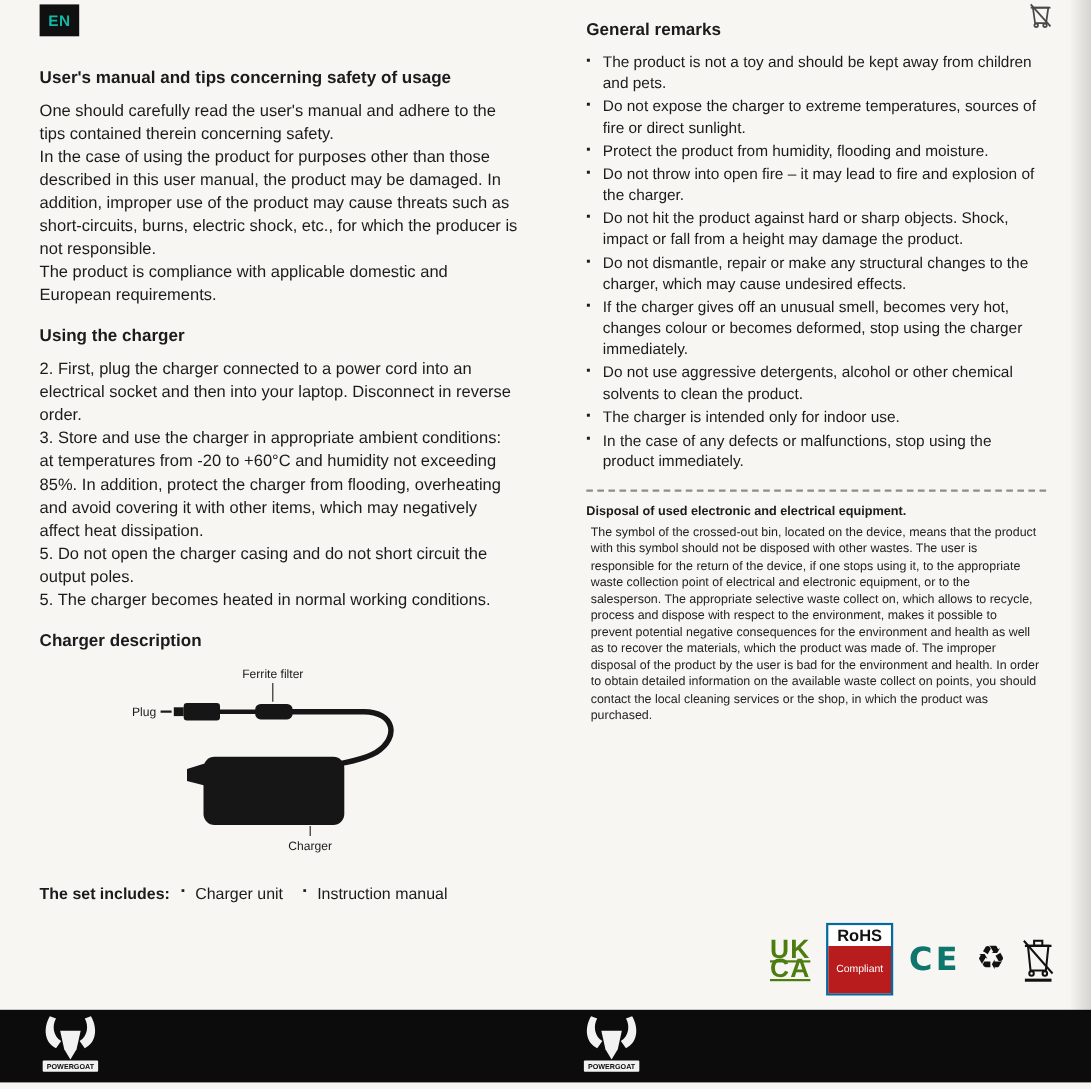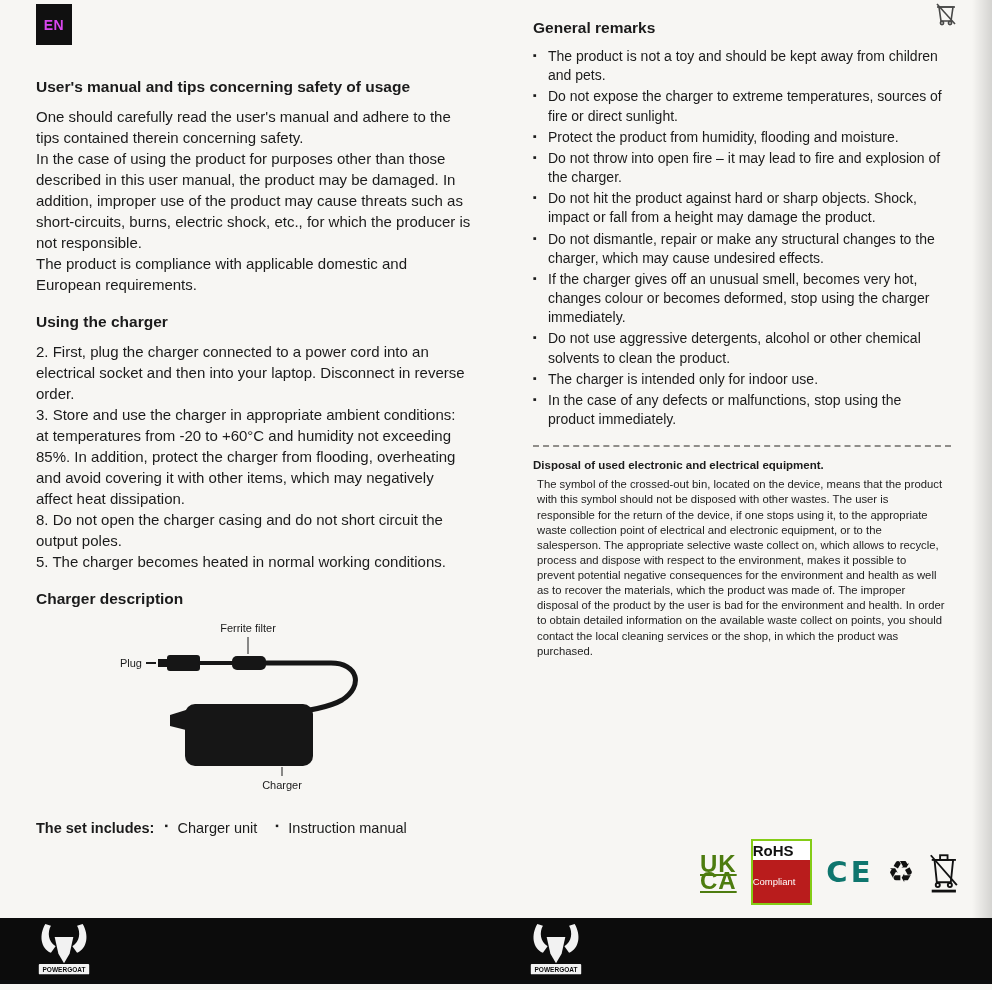--- a/index.html
+++ b/index.html
@@ -13,32 +13,32 @@
   .page{
     position:absolute;inset:0;
     background:#f7f6f3;
   }
   .edge-shade-right{
     position:absolute;top:0;right:0;width:20px;height:920px;
     background:linear-gradient(to right, rgba(0,0,0,0), rgba(0,0,0,0.14));
     pointer-events:none;
   }
   .en-badge{
-    position:absolute;left:36px;top:4px;width:36px;height:41px;
-    background:#101010;color:#d946ef;font-weight:bold;font-size:14px;
+    position:absolute;left:36px;top:4px;width:36px;height:29px;
+    background:#101010;color:#14b8a6;font-weight:bold;font-size:14px;
     display:flex;align-items:center;justify-content:center;letter-spacing:.5px;
   }
   .corner-icon{position:absolute;right:34px;top:2px;opacity:.85;}
 
   
   .col-left{position:absolute;left:36px;top:62px;width:436px;}
   .col-right{position:absolute;left:533px;top:19px;width:418px;}
 
   h2{font-size:15.5px;font-weight:bold;margin:0 0 10px 0;}
-  .col-left h2{margin-top:16px;}
+  .col-left h2{margin-top:0;}
   p.body{font-size:15px;line-height:1.4;margin:0;}
   .section{margin-bottom:18px;}
 
   ul.sq{list-style:none;margin:0;padding:0;font-size:14px;line-height:1.37;}
   ul.sq li{position:relative;padding-left:15px;margin:0 0 2px 0;}
   ul.sq li::before{
     content:"▪";position:absolute;left:0;top:1px;font-size:11px;color:#1b1b1b;
   }
 
   .dashes{border-top:2px dashed #8f8d89;margin:16px 0 12px 0;height:0;}
@@ -54,21 +54,21 @@
   .set-line b{font-weight:bold;margin-right:6px;}
   .set-item{position:relative;padding-left:13px;margin-right:14px;}
   .set-item::before{content:"▪";position:absolute;left:0;top:0;font-size:10px;}
 
   
   .marks{
     position:absolute;left:700px;top:846px;width:260px;height:52px;
     display:flex;align-items:center;gap:14px;
   }
   .ukca{font-weight:bold;font-size:24px;line-height:17px;letter-spacing:1px;color:#4d7c0f;text-decoration:underline;}
-  .rohs{border:2px solid #84cc16;width:62px;background:#fff;}
+  .rohs{border:2px solid #0369a1;width:62px;text-align:center;background:#fff;}
   .rohs-top{font-weight:bold;font-size:15px;padding:1px 0;color:#111;}
   .rohs-bottom{background:#b91c1c;color:#fff;font-size:9.5px;padding:16px 0;}
   .ce{font-family:"DejaVu Sans",sans-serif;font-weight:bold;font-size:29px;color:#0f766e;letter-spacing:3px;}
   .recycle{font-size:30px;color:#111;line-height:1;}
 
   
   .footer-bar{
     position:absolute;left:0;top:918px;width:992px;height:66px;background:#0c0c0c;
   }
   .goat-logo{position:absolute;top:4px;width:56px;height:58px;}
@@ -100,21 +100,21 @@
       <h2>User's manual and tips concerning safety of usage</h2>
       <p class="body">One should carefully read the user's manual and adhere to the tips contained therein concerning safety.</p>
       <p class="body">In the case of using the product for purposes other than those described in this user manual, the product may be damaged. In addition, improper use of the product may cause threats such as short-circuits, burns, electric shock, etc., for which the producer is not responsible.</p>
       <p class="body">The product is compliance with applicable domestic and European requirements.</p>
     </div>
 
     <div class="section">
       <h2>Using the charger</h2>
       <p class="body">2. First, plug the charger connected to a power cord into an electrical socket and then into your laptop. Disconnect in reverse order.</p>
       <p class="body">3. Store and use the charger in appropriate ambient conditions: at temperatures from -20 to +60°C and humidity not exceeding 85%. In addition, protect the charger from flooding, overheating and avoid covering it with other items, which may negatively affect heat dissipation.</p>
-      <p class="body">8. Do not open the charger casing and do not short circuit the output poles.</p>
+      <p class="body">5. Do not open the charger casing and do not short circuit the output poles.</p>
       <p class="body">5. The charger becomes heated in normal working conditions.</p>
     </div>
 
     <div class="section">
       <h2>Charger description</h2>
 
       <div class="diagram">
         <svg width="436" height="180" viewBox="0 0 436 180">
 
           <text x="212" y="14" text-anchor="middle">Ferrite filter</text>

